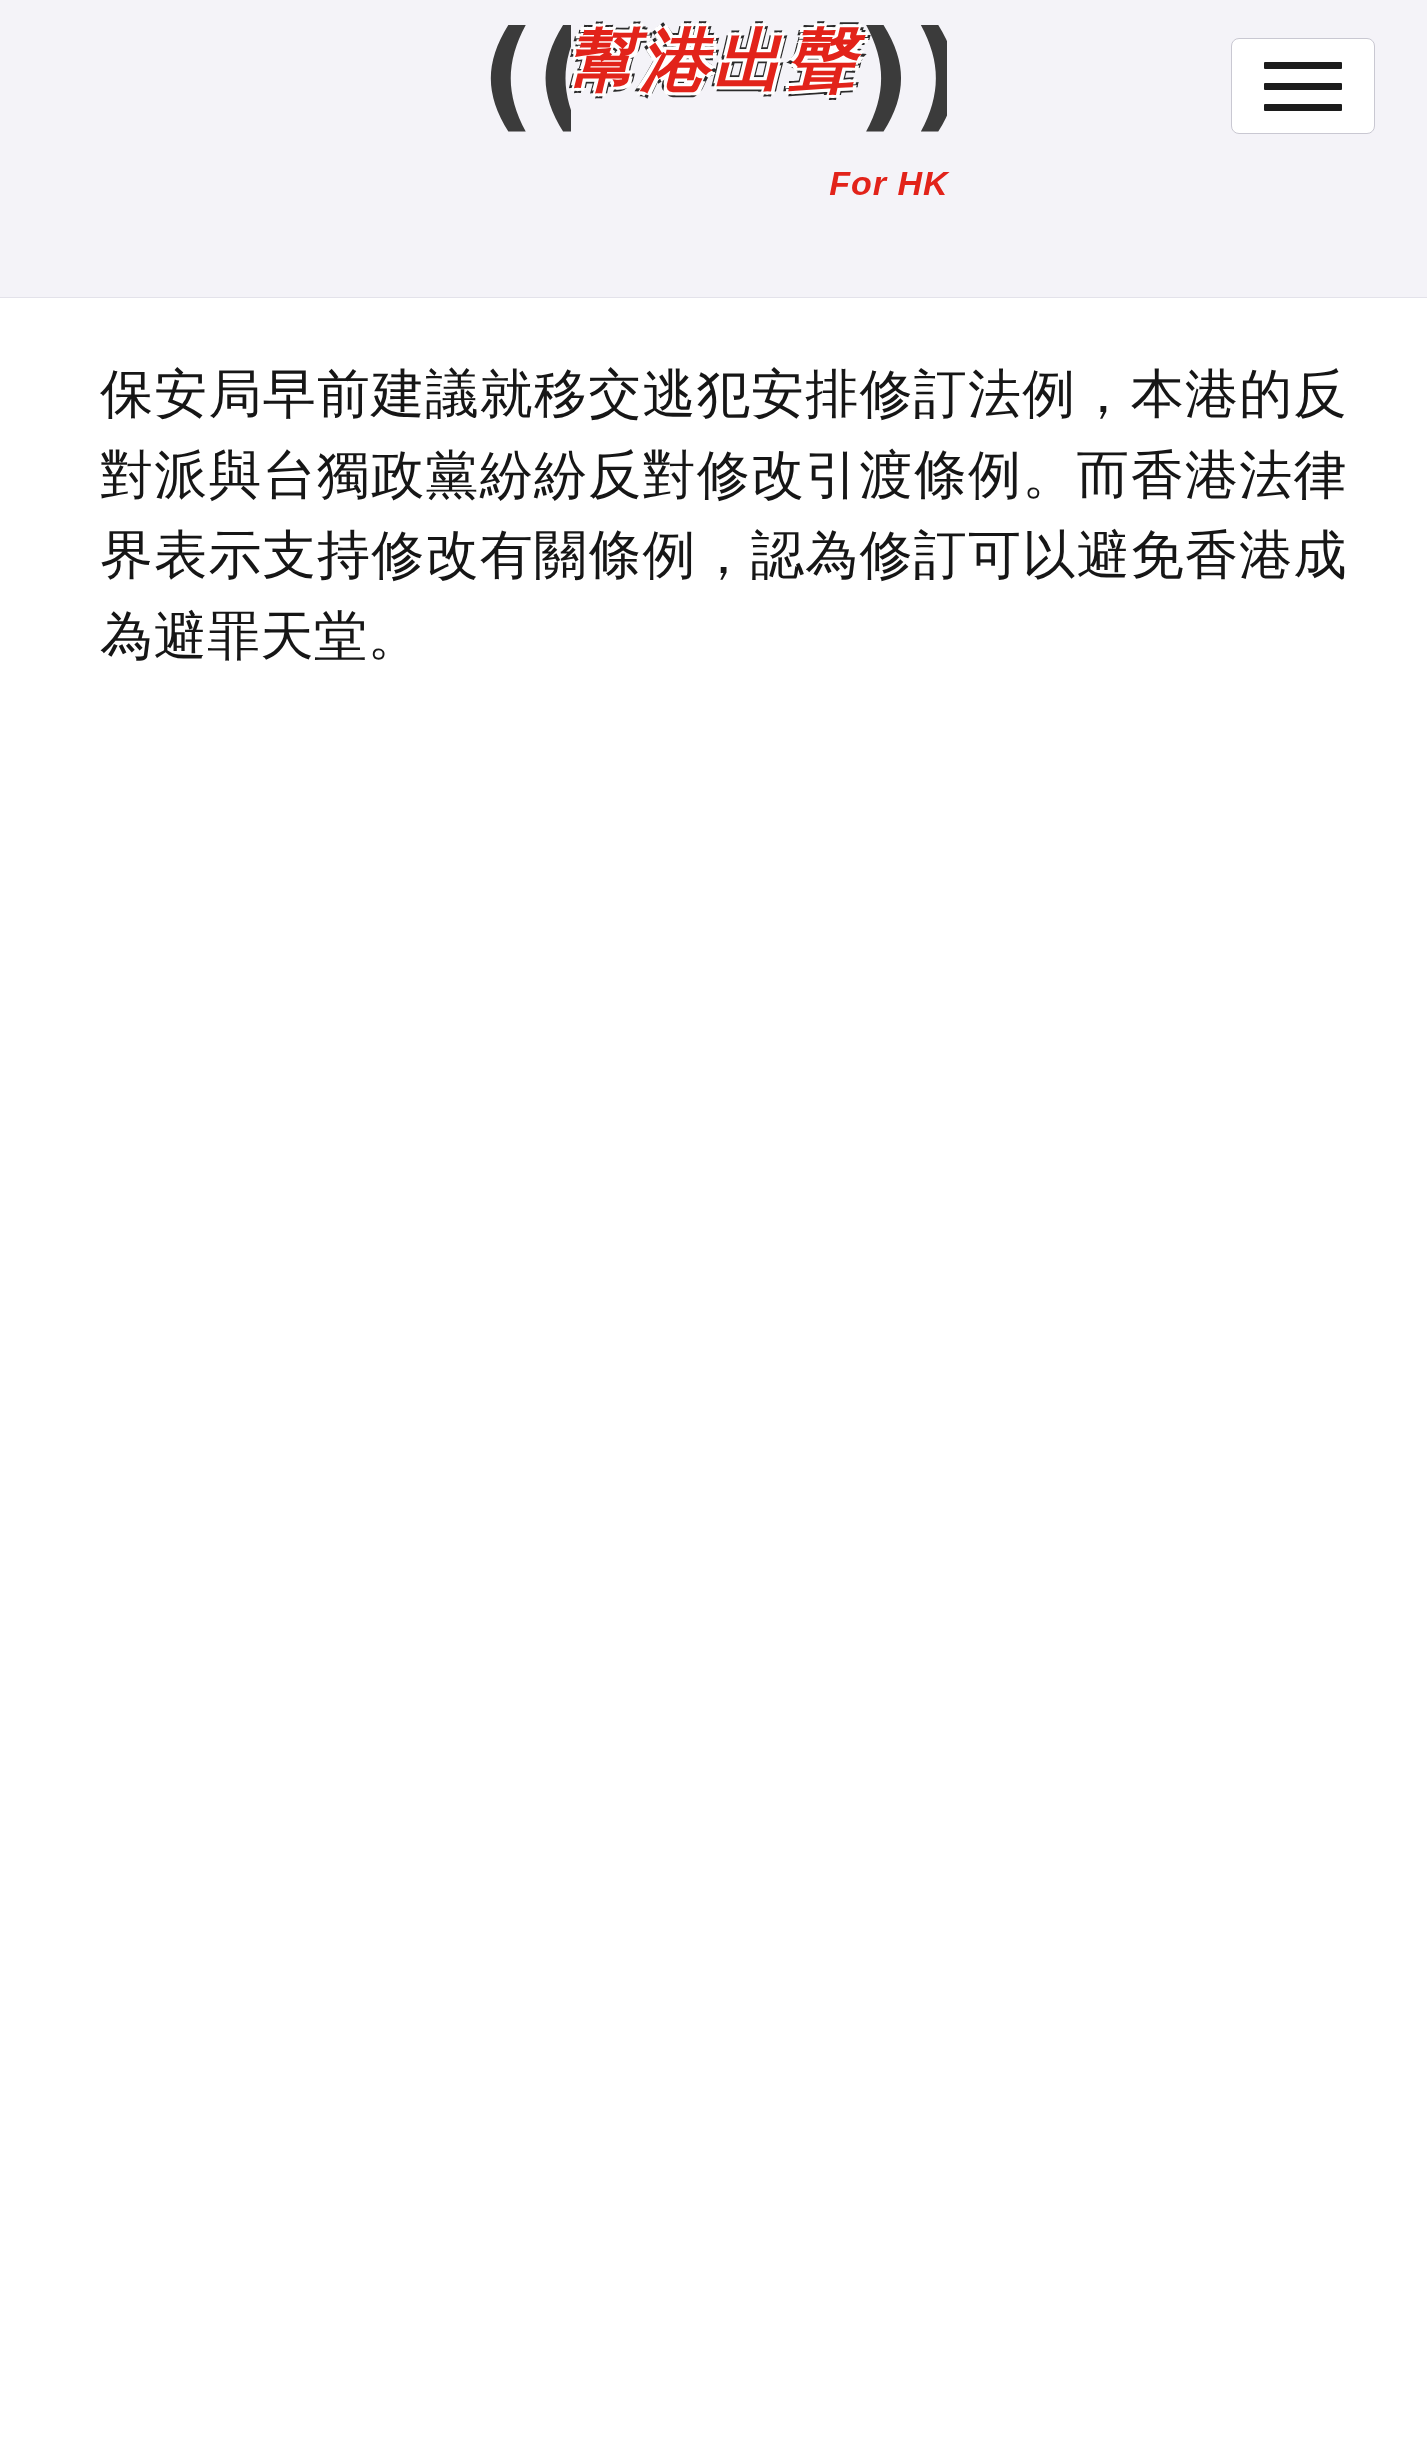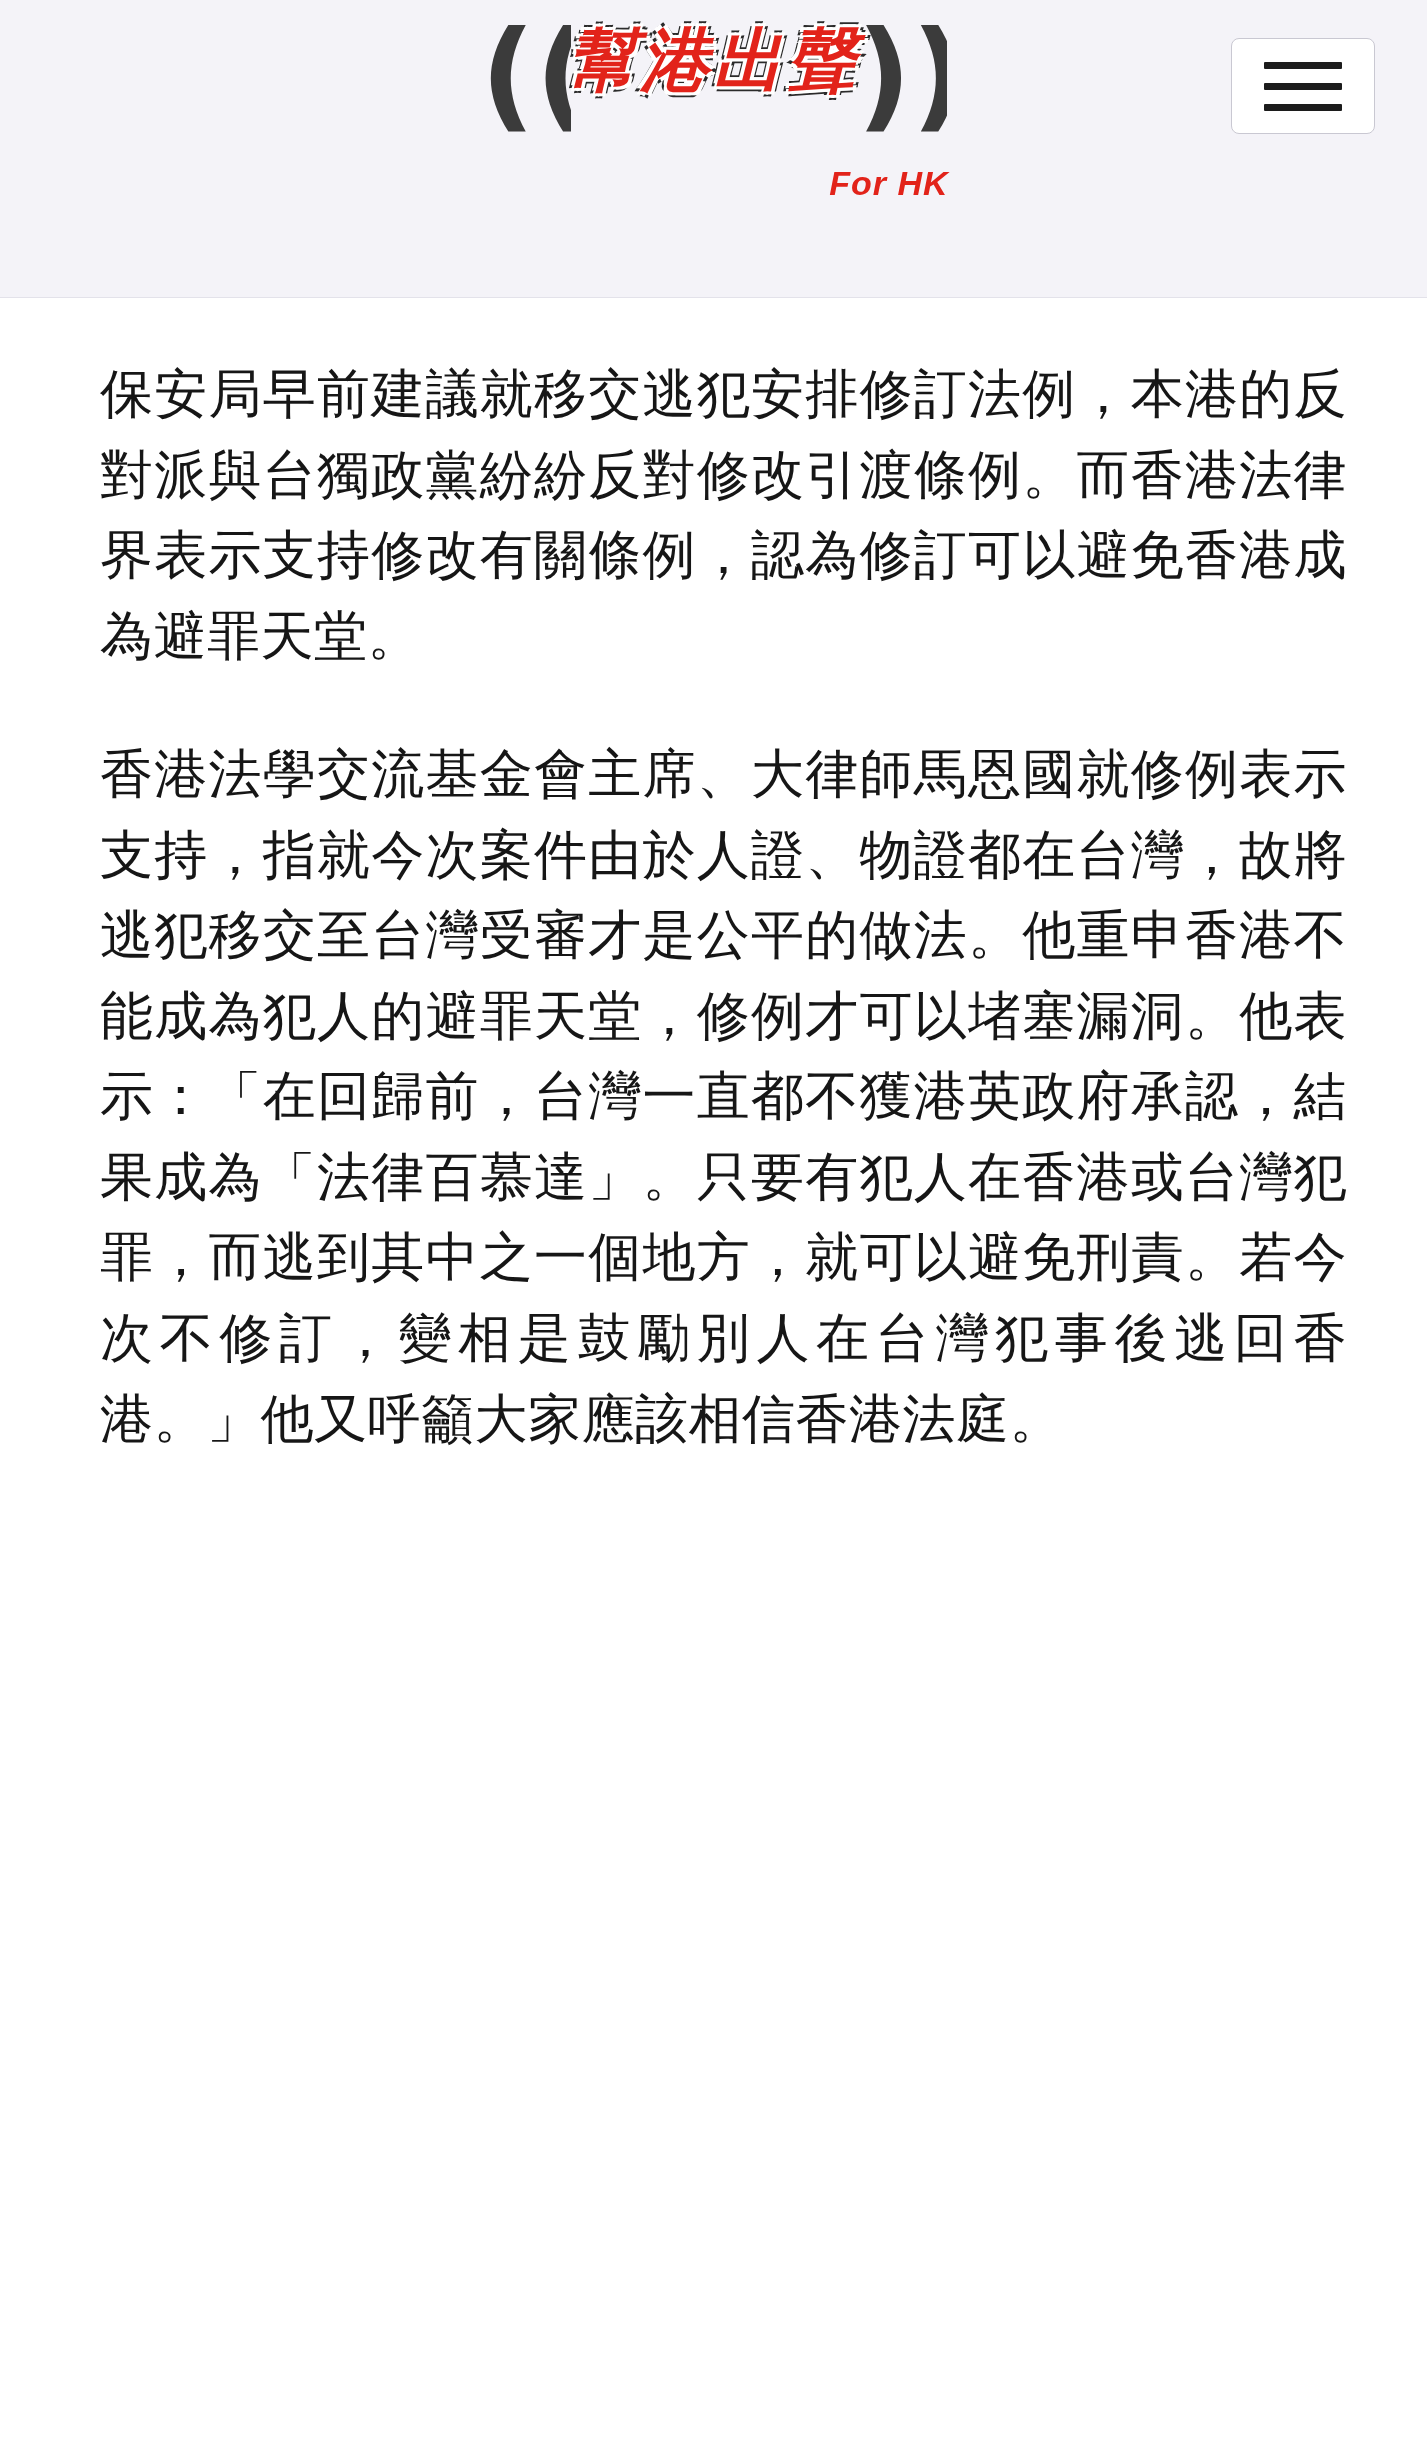--- a/index.html
+++ b/index.html
@@ -150,14 +150,13 @@
   <button class="menu-button" aria-label="選單">
     <span class="bar"></span>
     <span class="bar"></span>
     <span class="bar"></span>
   </button>
 
 </header>
 
 <main class="article">
   <p>保安局早前建議就移交逃犯安排修訂法例，本港的反對派與台獨政黨紛紛反對修改引渡條例。而香港法律界表示支持修改有關條例，認為修訂可以避免香港成為避罪天堂。</p>
-  <p>香港法學交流基金會主席、大律師馬恩國就修例表示支持，指就今次案件由於人證、物證都在台灣，故將逃犯移交至台灣受審才是公平的做法。他重申香港不能成為犯人的避罪天堂，修例才可以堵塞漏洞。他表示：「在回歸前，台灣一直都不獲港英政府承認，結果成為「法律百慕達」。只要有犯人在香港或台灣犯罪，而逃到其中之一個地方，就可以避免刑責。若今次不修訂，變相是鼓勵別人在台灣犯事後逃回香港。」他又呼籲大家應該相信香港法庭。</p>
 </main>
 
 </body></html>

